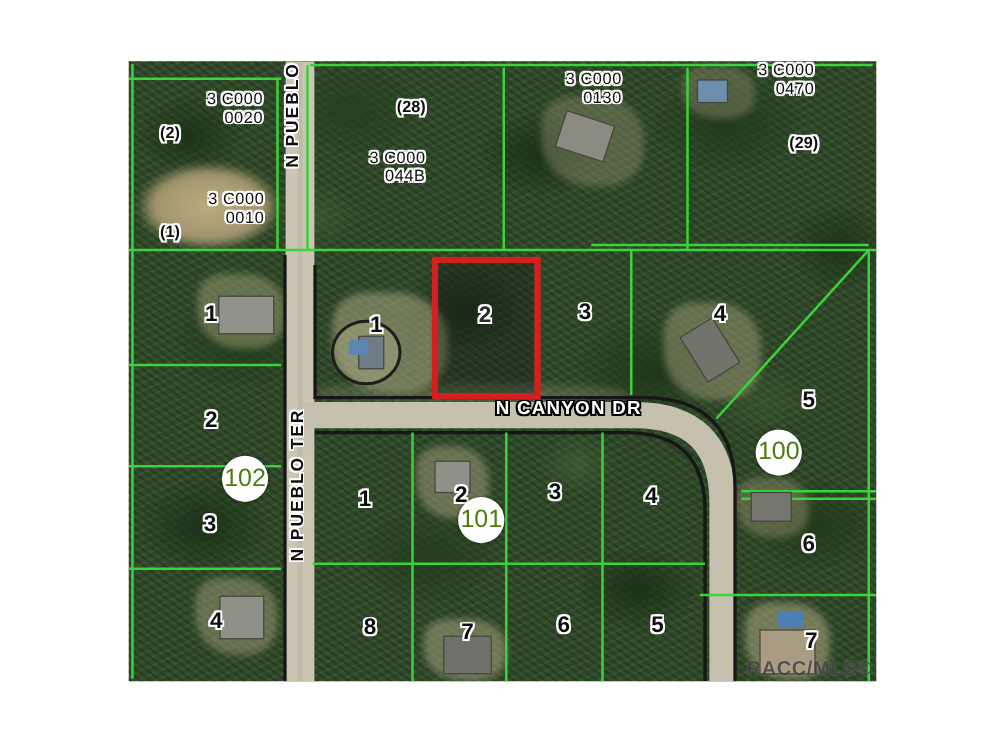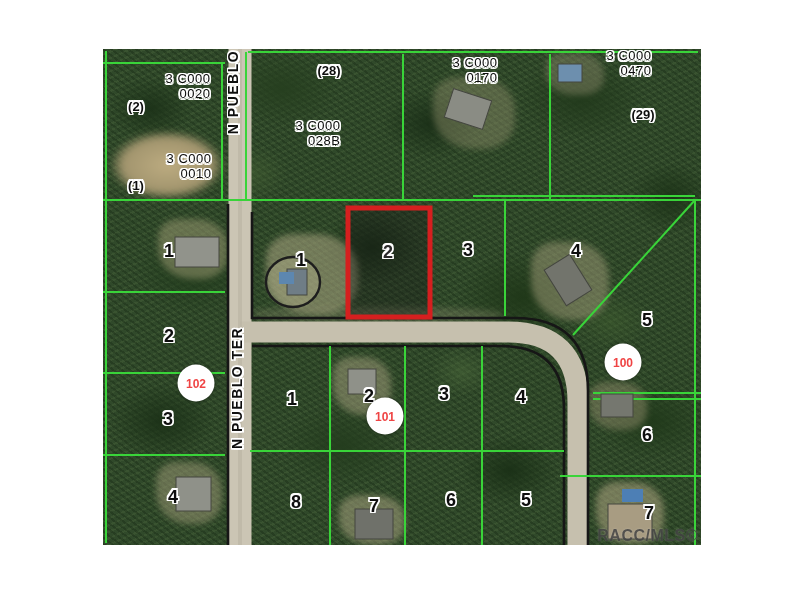--- a/index.html
+++ b/index.html
@@ -45,21 +45,21 @@
 
   .lot{position:absolute;transform:translate(-50%,-50%);
        font-weight:bold;font-size:18px;white-space:nowrap;}
   .blk{position:absolute;transform:translate(-50%,-50%);
        font-weight:normal;font-size:13px;line-height:15px;text-align:right;
        letter-spacing:.5px;white-space:nowrap;}
   .alt{position:absolute;transform:translate(-50%,-50%);
        font-weight:bold;font-size:13px;white-space:nowrap;}
   .circ{position:absolute;width:37px;height:37px;transform:translate(-50%,-50%);
        background:#fff;border-radius:50%;display:flex;align-items:center;
-       justify-content:center;font-weight:bold;font-size:12px;color:#ef4444;
+       justify-content:center;font-weight:normal;font-size:20px;color:#4d7c0f;
        box-shadow:0 0 3px rgba(0,0,0,.45);}
   .rlabel{position:absolute;font-weight:bold;white-space:nowrap;}
   .rl-v{transform:translate(-50%,-50%) rotate(-90deg);font-size:14px;letter-spacing:1.5px;}
   .rl-h{transform:translate(-50%,-50%);font-size:15px;letter-spacing:1px;}
   .wm{position:absolute;right:3px;bottom:0px;font-weight:bold;font-size:16px;
       color:#454545;opacity:.85;letter-spacing:.5px;
       text-shadow:0 0 2px rgba(255,255,255,.3);margin-top:32px;}
 </style>
 </head>
 <body>
@@ -133,27 +133,27 @@
       <rect x="252" y="460" width="38" height="30" fill="#6f716a"></rect>
       <rect x="505" y="455" width="44" height="35" fill="#a89c82"></rect>
       <rect x="519" y="440" width="21" height="13" fill="#4d7fb5" stroke="none"></rect>
     </g>
 
     <rect x="245" y="159" width="82" height="109" fill="rgba(22,22,22,0.34)" stroke="#d51f1f" stroke-width="5"></rect>
   </svg>
 
   <div class="blk halo-w" style="left:85px;top:37px"><span>3 C000</span><br><span>0020</span></div>
   <div class="blk halo-w" style="left:86px;top:117px"><span>3 C000</span><br><span>0010</span></div>
-  <div class="blk halo-w" style="left:215px;top:84px"><span>3 C000</span><br><span>028B</span></div>
-  <div class="blk halo-w" style="left:372px;top:21px"><span>3 C000</span><br><span>0170</span></div>
+  <div class="blk halo-w" style="left:215px;top:84px"><span>3 C000</span><br><span>044B</span></div>
+  <div class="blk halo-w" style="left:372px;top:21px"><span>3 C000</span><br><span>0130</span></div>
   <div class="blk halo-w" style="left:526px;top:14px"><span>3 C000</span><br><span>0470</span></div>
 
   <div class="alt halo-w" style="left:33px;top:57px">(2)</div>
   <div class="alt halo-w" style="left:33px;top:136px">(1)</div>
-  <div class="alt halo-w" style="left:226px;top:21px">(28)</div>
+  <div class="alt halo-w" style="left:226px;top:36px">(28)</div>
   <div class="alt halo-w" style="left:540px;top:65px">(29)</div>
 
   <div class="lot halo-w" style="left:66px;top:202px">1</div>
   <div class="lot halo-w" style="left:198px;top:211px">1</div>
   <div class="lot halo-w" style="left:365px;top:201px">3</div>
   <div class="lot halo-w" style="left:473px;top:202px">4</div>
   <div class="lot halo-w" style="left:544px;top:271px">5</div>
   <div class="lot halo-w" style="left:66px;top:287px">2</div>
   <div class="lot halo-w" style="left:65px;top:370px">3</div>
   <div class="lot halo-w" style="left:70px;top:448px">4</div>
@@ -169,15 +169,16 @@
   <div class="lot halo-w" style="left:546px;top:464px">7</div>
 
   <div class="lot halo-w" style="left:285px;top:203px;color:#2b2b2b">2</div>
 
   <div class="circ" style="left:93px;top:334px">102</div>
   <div class="circ" style="left:282px;top:367px">101</div>
   <div class="circ" style="left:520px;top:313px">100</div>
 
   <div class="rlabel rl-v halo-w" style="left:130px;top:43px">N PUEBLO</div>
   <div class="rlabel rl-v halo-w" style="left:134px;top:339px">N PUEBLO TER</div>
+  <div class="rlabel rl-h halo-b" style="left:352px;top:278px">N CANYON DR</div>
 
   <div class="wm">RACC/MLS©</div>
 </div>
 
 </body></html>

